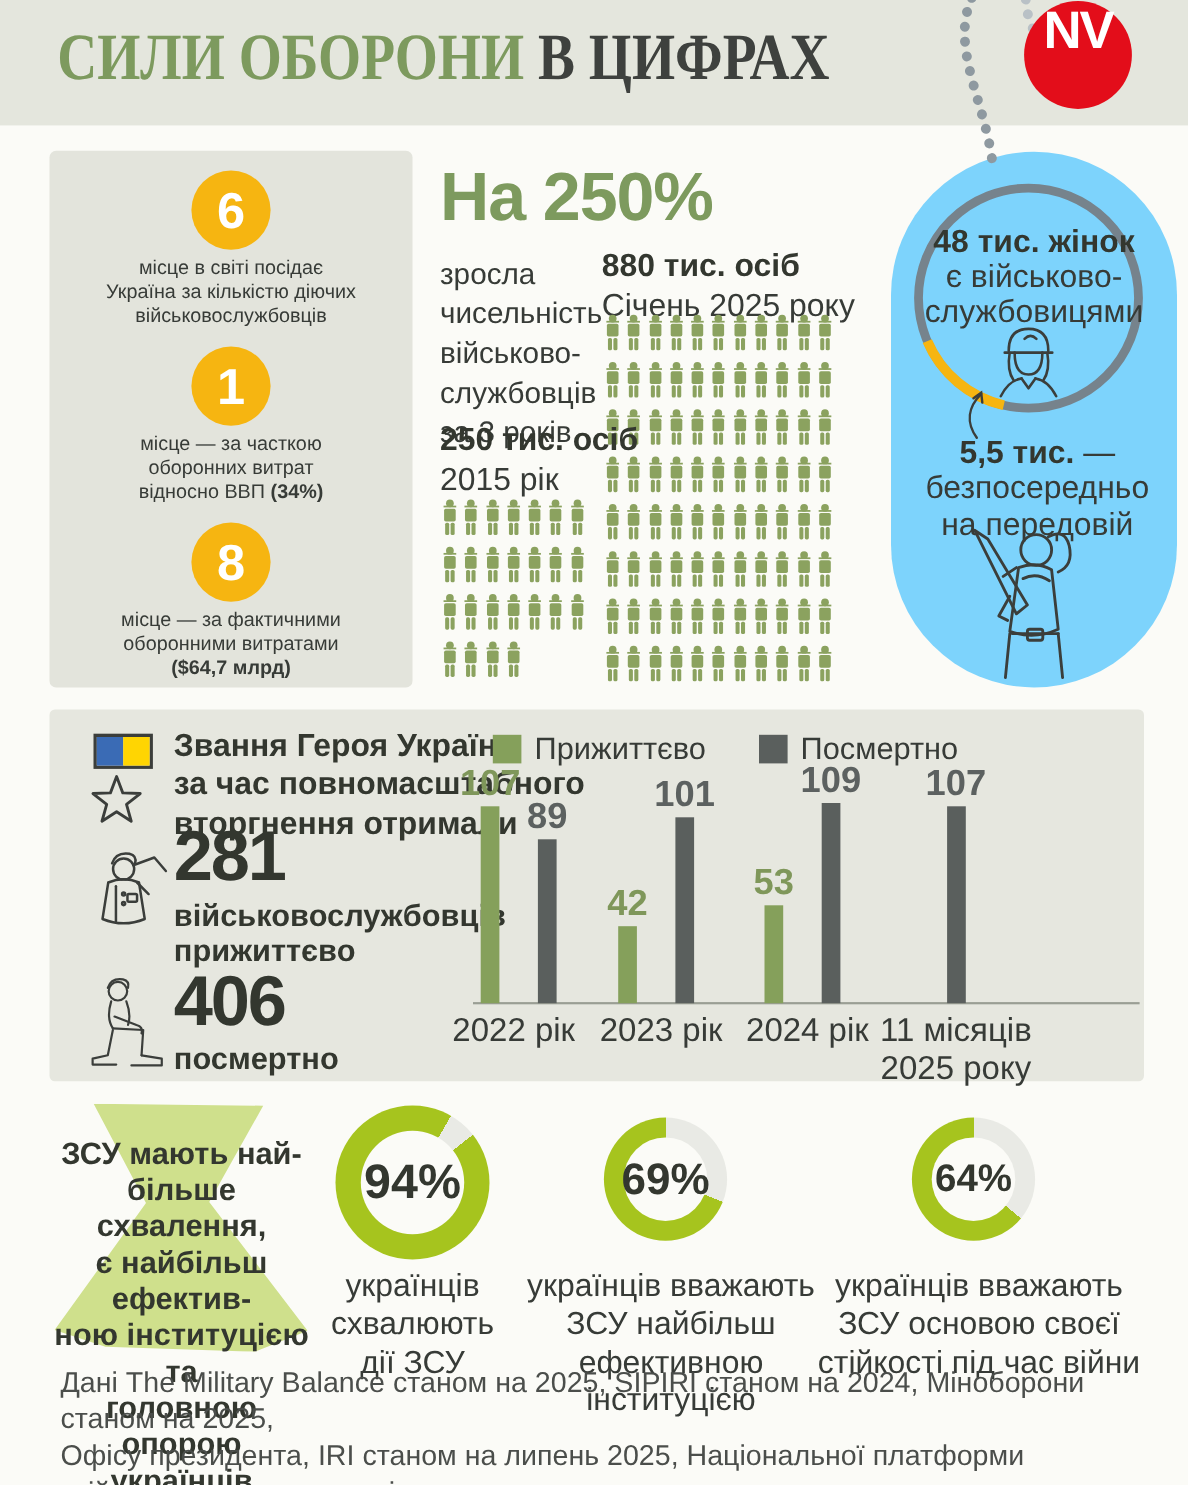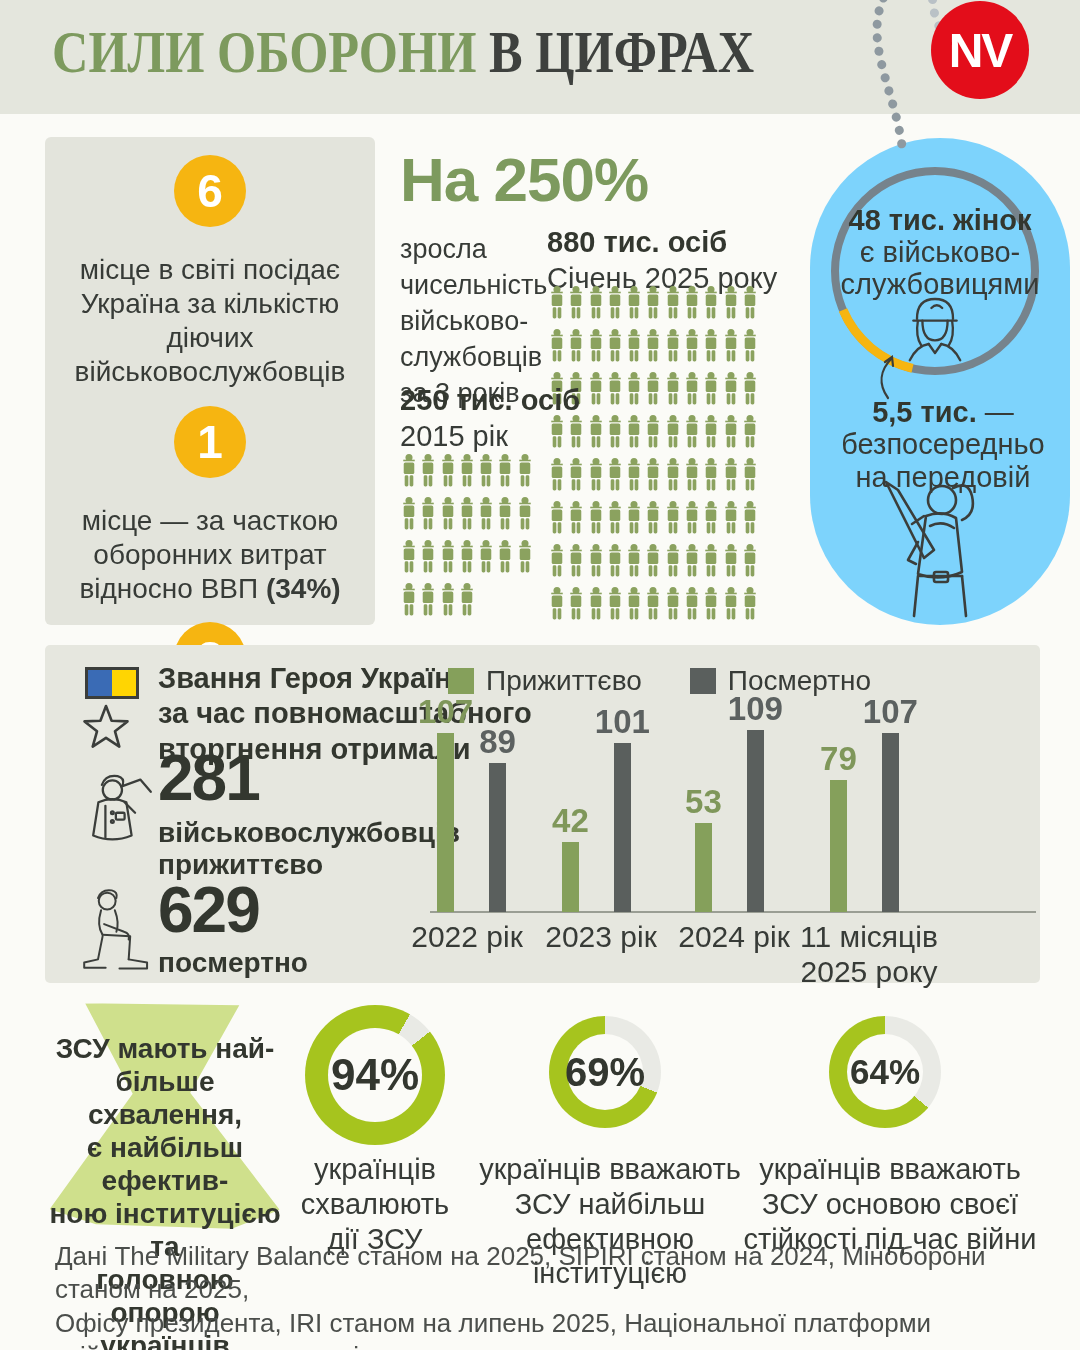--- a/index.html
+++ b/index.html
@@ -9,29 +9,29 @@
 
   
   .header-band{position:absolute;left:0;top:0;width:1080px;height:114px;background:#e4e6dd;}
   .main-title{position:absolute;left:52px;top:18px;font-family:"Liberation Serif",serif;
               font-weight:bold;font-size:60px;letter-spacing:0px;white-space:nowrap;
               transform:scaleX(.84);transform-origin:left center;}
   .main-title .t-green{color:#7d9a5e;}
   .main-title .t-dark{color:#3e413e;}
   .chain-svg{position:absolute;left:830px;top:-6px;z-index:1;}
   .nv-logo{position:absolute;left:931px;top:1px;width:98px;height:98px;border-radius:50%;
-           background:#e30d1a;display:flex;align-items:center;justify-content:center;z-index:2;
+           background:#e30d1a;display:flex;justify-content:center;z-index:2;
            color:#ffffff;font-weight:bold;font-size:48px;letter-spacing:-2px;}
 
   
   .rank-panel{position:absolute;left:45px;top:137px;width:330px;height:488px;background:#e3e4dc;
               border-radius:6px;text-align:center;}
   .rank-circle{width:72px;height:72px;border-radius:50%;background:#f6b511;color:#fff;
                font-weight:bold;font-size:46px;line-height:72px;margin:0 auto;}
-  .rank-text{font-size:28px;line-height:1.22;margin:26px 14px 0 14px;font-weight:500;color:#373b37;}
+  .rank-text{font-size:18px;line-height:1.22;margin:6px 14px 0 14px;font-weight:500;color:#373b37;}
   .rank-text b{font-weight:bold;}
   .rank-item{margin-top:16px;}
   .rank-item:first-child{margin-top:18px;}
 
   
   .growth-headline{position:absolute;left:400px;top:144px;font-size:62px;font-weight:bold;
                    letter-spacing:-1px;color:#7d9a5e;}
   .growth-sub{position:absolute;left:400px;top:232px;width:160px;font-size:27px;line-height:1.33;
               color:#373b37;font-weight:500;}
   .g-now-label{position:absolute;left:547px;top:226px;font-size:29px;font-weight:bold;color:#33372f;}
@@ -1050,21 +1050,21 @@
         <circle cx="42" cy="16" r="11"></circle>
         <path d="M30,12 Q34,0 48,2 Q56,4 54,12"></path>
         <path d="M34,28 Q28,48 36,60"></path>
         <path d="M52,28 Q58,44 54,56"></path>
         <path d="M38,46 L64,56 Q72,58 70,66"></path>
         <path d="M36,60 L72,62 L70,92"></path>
         <path d="M70,92 L94,96 L94,104 L58,104"></path>
         <path d="M36,62 L30,92 L12,96 L12,103 L40,103"></path>
       </g>
     </svg>
-    <div class="hero-num post">629</div>
+    <div class="hero-num post">406</div>
     <div class="hero-lab post ml">посмертно</div>
 
     <div class="legend">
       <div class="sq alive"></div>
       <div class="lg-label">Прижиттєво</div>
       <div class="sq posthumous"></div>
       <div class="lg-label">Посмертно</div>
     </div>
     <div class="axis-line"></div>
     <div id="bar-groups">
@@ -1103,24 +1103,20 @@
             <div class="bar-col">
               <span class="bar-val posthumous">109</span>
               <div class="bar posthumous" style="height: 182px;"></div>
             </div>
           </div>
           <div class="bar-cat">2024 рік</div>
         </div>
         <div class="bar-group" style="left: 764px;">
           <div class="bars">
             <div class="bar-col">
-              <span class="bar-val alive">79</span>
-              <div class="bar alive" style="height: 132px;"></div>
-            </div>
-            <div class="bar-col">
               <span class="bar-val posthumous">107</span>
               <div class="bar posthumous" style="height: 179px;"></div>
             </div>
           </div>
           <div class="bar-cat">11 місяців
 2025 року</div>
         </div>
       </div>
   </div>
 

